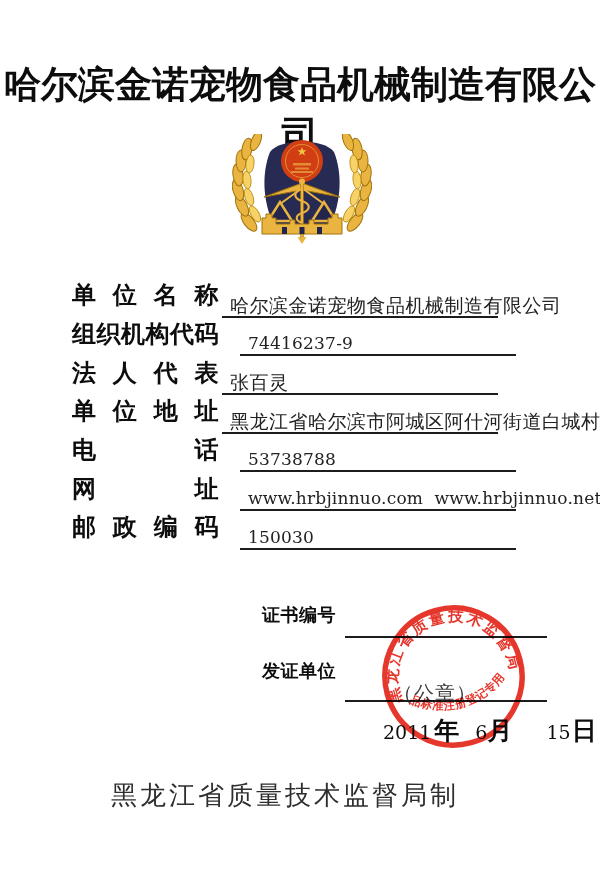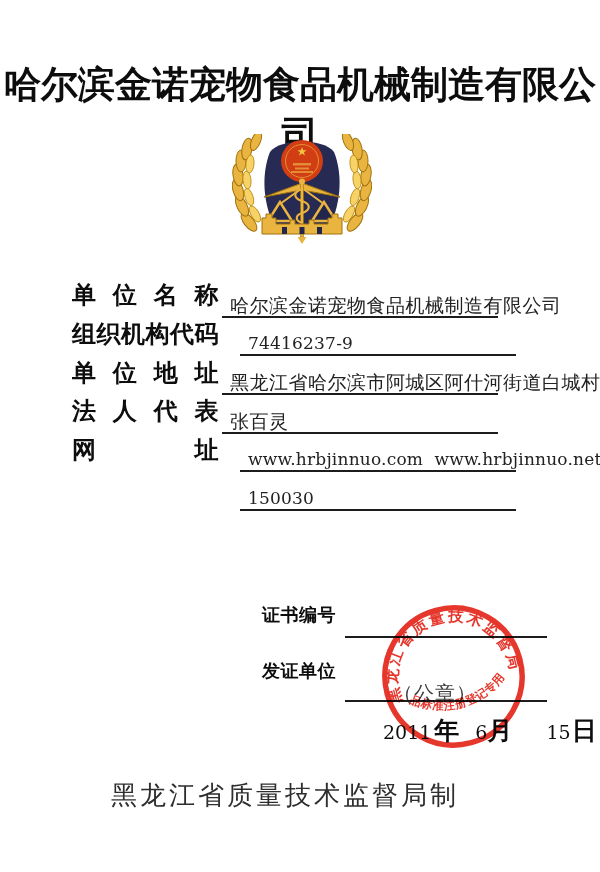--- a/index.html
+++ b/index.html
@@ -118,32 +118,37 @@
 <div id="form" class="abs">
   <div class="row">
     <span class="flabel">单位名称</span>
     <span class="fvalue">哈尔滨金诺宠物食品机械制造有限公司</span>
   </div>
   <div class="row">
     <span class="flabel">组织机构代码</span>
     <span class="fvalue latin">74416237-9</span>
   </div>
   <div class="row">
+    <span class="flabel">法人代表</span>
+    <span class="fvalue">张百灵</span>
+  </div>
+  <div class="row">
     <span class="flabel">单位地址</span>
     <span class="fvalue">黑龙江省哈尔滨市阿城区阿什河街道白城村</span>
   </div>
   <div class="row">
-    <span class="flabel">法人代表</span>
-    <span class="fvalue">张百灵</span>
+    <span class="flabel">电话</span>
+    <span class="fvalue latin">53738788</span>
   </div>
   <div class="row">
     <span class="flabel">网址</span>
     <span class="fvalue latin">www.hrbjinnuo.com  www.hrbjinnuo.net</span>
   </div>
   <div class="row">
+    <span class="flabel">邮政编码</span>
     <span class="fvalue latin">150030</span>
   </div>
 </div>
 
 <div id="cert-no-label" class="abs cert-label">证书编号</div>
 <div id="rule1" class="abs rule"></div>
 
 <div id="issuer-label" class="abs cert-label">发证单位</div>
 <div id="seal-note" class="abs">（公章）</div>
 <div id="rule2" class="abs rule"></div>

